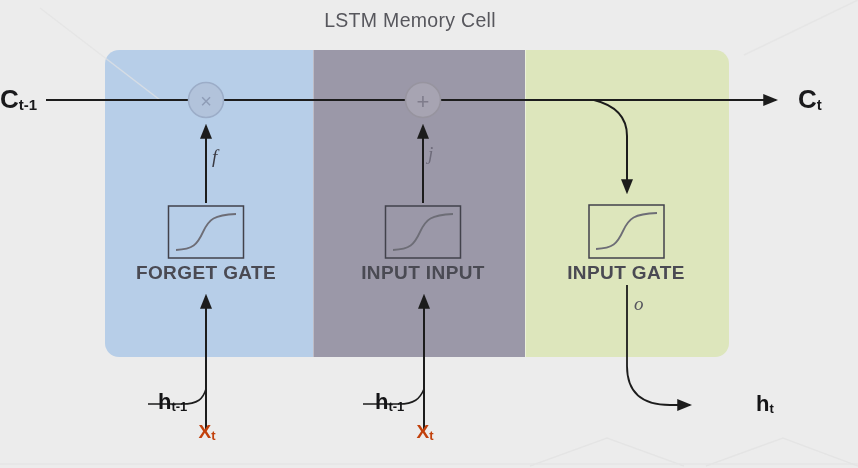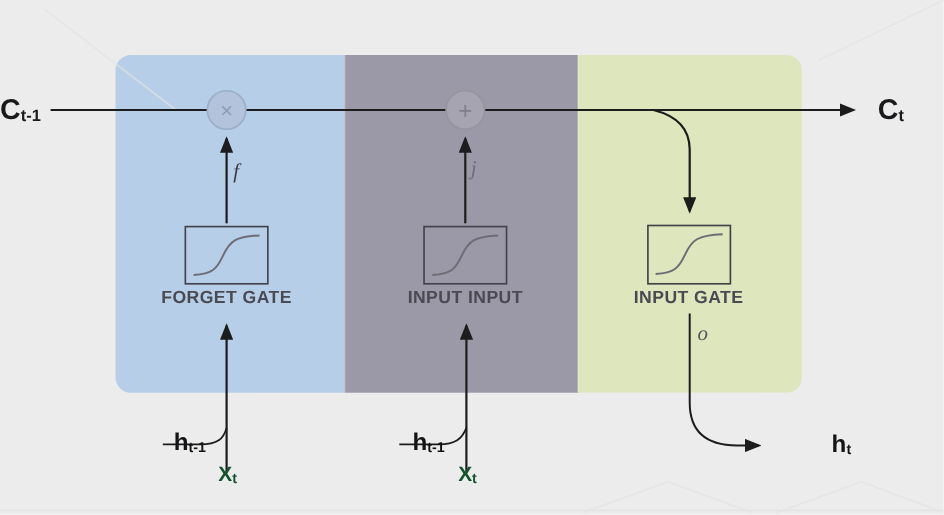--- a/index.html
+++ b/index.html
@@ -16,34 +16,34 @@
   .txt { position:absolute; color:#19191b; white-space:nowrap; }
   .title {
     left:410px; top:9px; transform:translateX(-50%);
     font-size:19.5px; color:#57575d; letter-spacing:.3px;
   }
   .cell-lbl { font-size:26px; font-weight:600; color:#1a1a1c; }
   .cell-lbl .sub { font-size:15px; position:relative; top:2px; }
   .c-prev { left:0; top:84px; }
   .c-next { left:798px; top:84px; }
   .gate-name {
-    font-size:16px; font-weight:bold; color:#4a4a53; letter-spacing:.4px;
+    font-size:19px; font-weight:bold; color:#4a4a53; letter-spacing:.4px;
     transform:translateX(-50%); top:262px;
   }
   .gname-forget { left:206px; } .gname-input { left:423px; } .gname-output { left:626px; }
   .sig { font-family:"Liberation Serif", serif; font-style:italic; font-size:19px; }
   .sig-f { left:212px; top:146px; color:#3a3a42; }
   .sig-j { left:428px; top:143px; color:#6e6b7a; }
   .sig-o { left:634px; top:293px; color:#55555e; }
   .h-lbl { font-size:22px; font-weight:600; color:#141416;margin-left:48px; }
   .h-lbl .sub { font-size:13px; position:relative; top:2px; }
   .h-prev-1 { left:110px; top:389px; }
   .h-prev-2 { left:327px; top:389px; }
   .h-out    { left:708px; top:391px; }
-  .x-lbl { font-size:19px; font-weight:600; color:#14532d; transform:translateX(-50%); top:421px; }
+  .x-lbl { font-size:19px; font-weight:600; color:#c2410c; transform:translateX(-50%); top:421px; }
   .x-lbl .sub { font-size:13px; position:relative; top:2px; }
   .x-1 { left:207px; } .x-2 { left:425px; }
 </style>
 </head>
 <body>
 
 <div class="stage">
 
   <div class="panel panel-forget" style="background-color: rgb(183, 206, 232);"></div>
   <div class="panel panel-input" style="background-color: rgb(155, 152, 168);"></div>
@@ -89,20 +89,21 @@
     </g>
 
     <path d="M206,429 V296" stroke="#1c1c1c" stroke-width="2" fill="none" marker-end="url(#arr)"></path>
     <path d="M424,429 V296" stroke="#1c1c1c" stroke-width="2" fill="none" marker-end="url(#arr)"></path>
     <path d="M148,404 H182 C198,404 203,399 206,389" stroke="#1c1c1c" stroke-width="1.6" fill="none"></path>
     <path d="M363,404 H399 C414,404 420,399 424,389" stroke="#1c1c1c" stroke-width="1.6" fill="none"></path>
 
     <path d="M627,285 V366 C627,392 641,405 670,405 H690" stroke="#1c1c1c" stroke-width="1.8" fill="none" marker-end="url(#arr)"></path>
   </svg>
 
+  <div class="txt title">LSTM Memory Cell</div>
 
   <div class="txt cell-lbl c-prev"><span>C</span><span class="sub">t-1</span></div>
   <div class="txt cell-lbl c-next"><span>C</span><span class="sub">t</span></div>
 
   <div class="txt sig sig-f">f</div>
   <div class="txt sig sig-j">j</div>
   <div class="txt sig sig-o">o</div>
 
   <div class="txt gate-name gname-forget">FORGET GATE</div>
   <div class="txt gate-name gname-input">INPUT INPUT</div>

